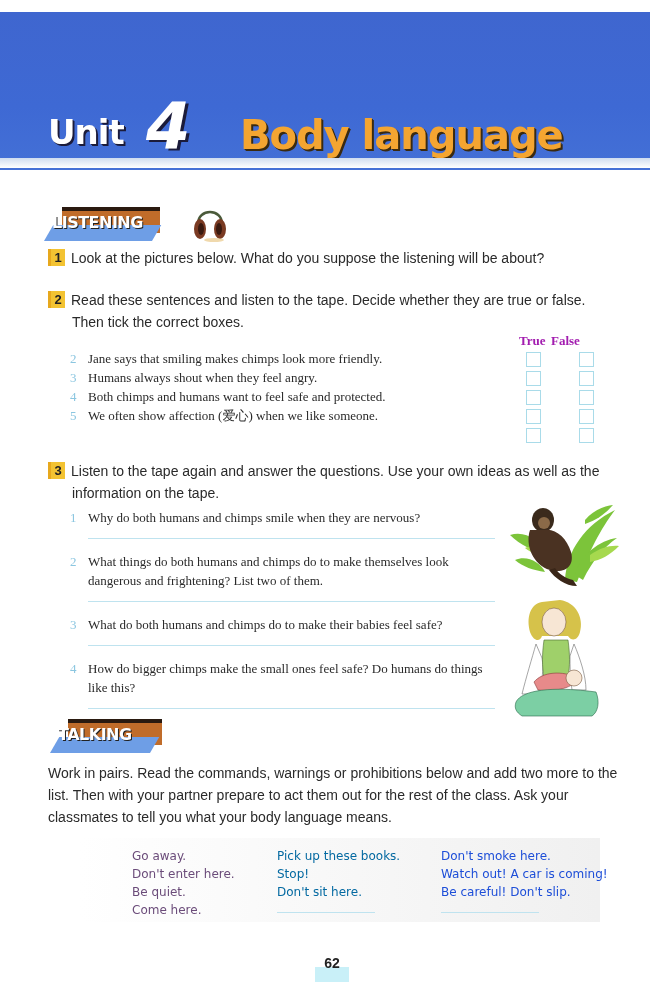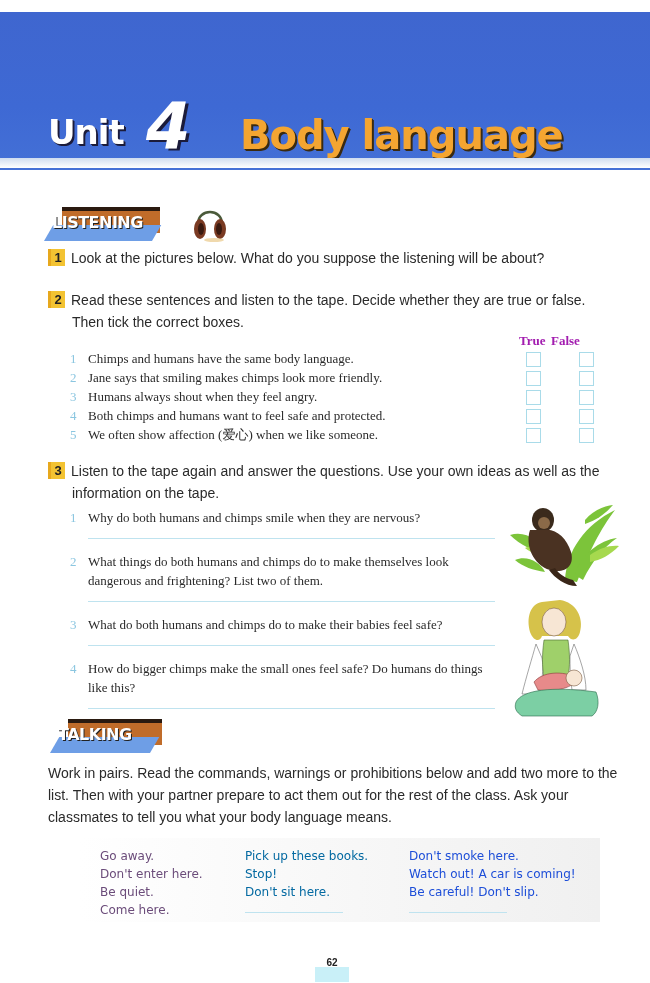--- a/index.html
+++ b/index.html
@@ -63,25 +63,25 @@
   .questions { position: absolute; left: 70px; top: 508px; width: 425px; font-family: "Liberation Serif", serif; font-size: 13px; color: #2a2a2a; line-height: 19px; }
   .question { position: relative; padding-left: 18px; }
   .question .n { position: absolute; left: 0; top: 0; color: #8bc6e0; }
   .answer-line { margin-left: 18px; height: 1px; background: #bfe3ef; }
 
   .illus { position: absolute; }
 
   .talk-intro { position: absolute; left: 48px; top: 762px; width: 575px; font-size: 14px; line-height: 22px; color: #2a2a2a; }
 
   .phrase-box { position: absolute; left: 80px; top: 838px; width: 520px; height: 84px; background: linear-gradient(90deg,#ffffff 0%, #f6f6f6 60%, #f0f0f0 100%); }
-  .phrase-col { position: absolute; top: 847px; font-family: "DejaVu Sans", sans-serif; font-size: 12px; color: #555; line-height: 18px; }
+  .phrase-col { position: absolute; top: 847px; font-family: "DejaVu Sans", sans-serif; font-size: 12px; color: #555; line-height: 18px; margin-left: 32px; }
   .phrase-col.purple { color: #6b4c7a; }
   .phrase-line { height: 1px; background: #bfe3ef; margin-top: 6px; width: 98px; }
 
-  .page-number { position: absolute; left: 315px; top: 952px; width: 34px; height: 30px; text-align: center; font-weight: bold; font-size: 10px; color: #222; background: linear-gradient(180deg,#ffffff 0%, #ffffff 50%, #c9f0f8 50%, #c9f0f8 100%); line-height: 22px; }
+  .page-number { position: absolute; left: 315px; top: 952px; width: 34px; height: 30px; text-align: center; font-weight: bold; font-size: 14px; color: #222; background: linear-gradient(180deg,#ffffff 0%, #ffffff 50%, #c9f0f8 50%, #c9f0f8 100%); line-height: 22px; }
 </style>
 </head>
 <body>
 
 <div class="banner">
   <span class="unit-word">Unit</span>
   <span class="unit-num">4</span>
   <span class="unit-title">Body language</span>
 </div>
 <div class="banner-fade"></div>
@@ -107,21 +107,20 @@
 
 <div class="task" style="top:289px;">
   <div><span class="num">2</span><span>Read these sentences and listen to the tape. Decide whether they are true or false.</span></div>
   <div class="cont">Then tick the correct boxes.</div>
 </div>
 
 <span class="tf-head" style="left:519px;">True</span>
 <span class="tf-head" style="left:551px;">False</span>
 
 <div class="statements">
-  <div class="statement"><span class="n">1</span><span>Chimps and humans have the same body language.</span></div>
   <div class="statement"><span class="n">2</span><span>Jane says that smiling makes chimps look more friendly.</span></div>
   <div class="statement"><span class="n">3</span><span>Humans always shout when they feel angry.</span></div>
   <div class="statement"><span class="n">4</span><span>Both chimps and humans want to feel safe and protected.</span></div>
   <div class="statement"><span class="n">5</span><span>We often show affection (爱心) when we like someone.</span></div>
 </div>
 
 <div class="box" style="left:526px; top:352px;"></div>
 <div class="box" style="left:526px; top:371px;"></div>
 <div class="box" style="left:526px; top:390px;"></div>
 <div class="box" style="left:526px; top:409px;"></div>

